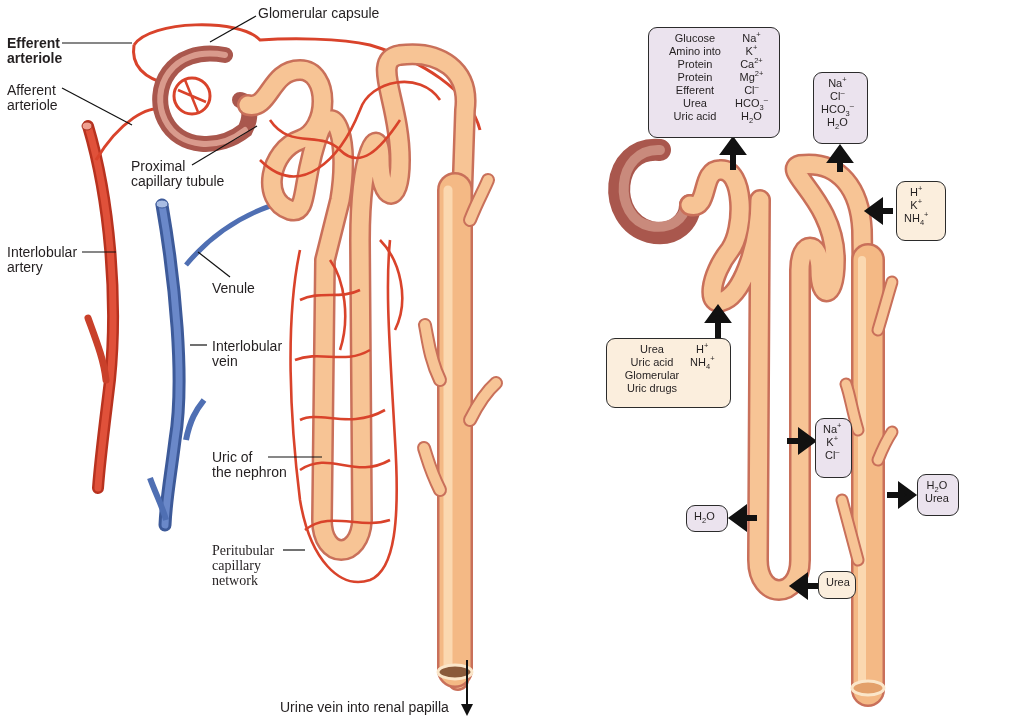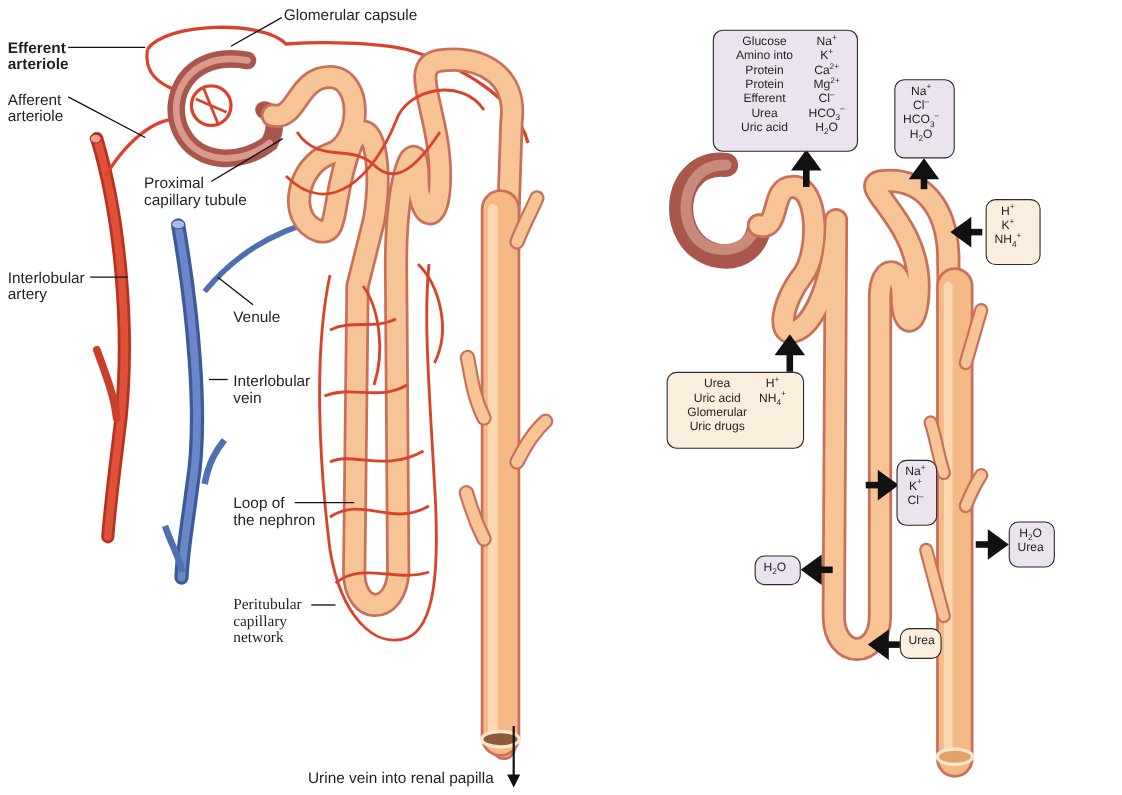--- a/index.html
+++ b/index.html
@@ -139,21 +139,21 @@
 arteriole</div>
 <div class="lbl" style="left:7px;top:83px;">Afferent
 arteriole</div>
 <div class="lbl" style="left:131px;top:159px;">Proximal
 capillary tubule</div>
 <div class="lbl" style="left:7px;top:245px;">Interlobular
 artery</div>
 <div class="lbl" style="left:212px;top:281px;">Venule</div>
 <div class="lbl" style="left:212px;top:339px;">Interlobular
 vein</div>
-<div class="lbl" style="left:212px;top:450px;">Loop of
+<div class="lbl" style="left:212px;top:450px;">Uric of
 the nephron</div>
 <div class="lbl" style="left:212px;top:543px;font-family:Liberation Serif, serif;">Peritubular
 capillary
 network</div>
 <div class="lbl" style="left:280px;top:700px;">Urine vein into renal papilla</div>
 
 <div class="box purple" style="left:648px;top:27px;width:132px;height:111px;padding-left:9px;">
   <div class="col" style="width:74px;"><span class="row">Glucose</span><span class="row">Amino into</span><span class="row">Protein</span><span class="row">Protein</span><span class="row">Efferent</span><span class="row">Urea</span><span class="row">Uric acid</span></div>
   <div class="col"><span class="row">Na<sup>+</sup></span><span class="row">K<sup>+</sup></span><span class="row">Ca<sup>2+</sup></span><span class="row">Mg<sup>2+</sup></span><span class="row">Cl<sup>–</sup></span><span class="row">HCO<sub>3</sub><sup>–</sup></span><span class="row">H<sub>2</sub>O</span></div>
 </div>

